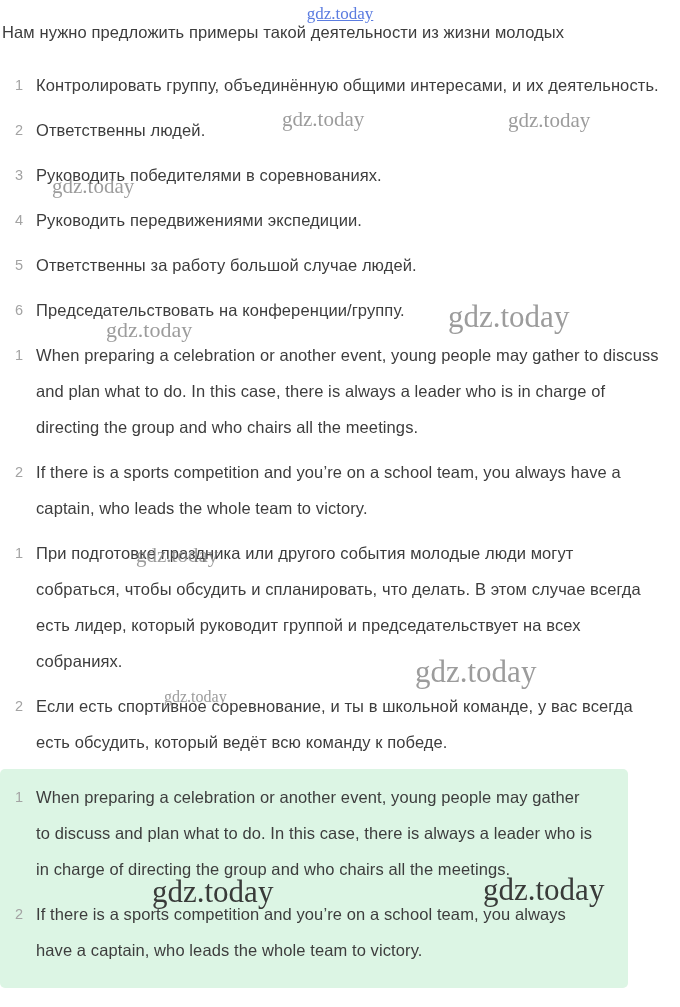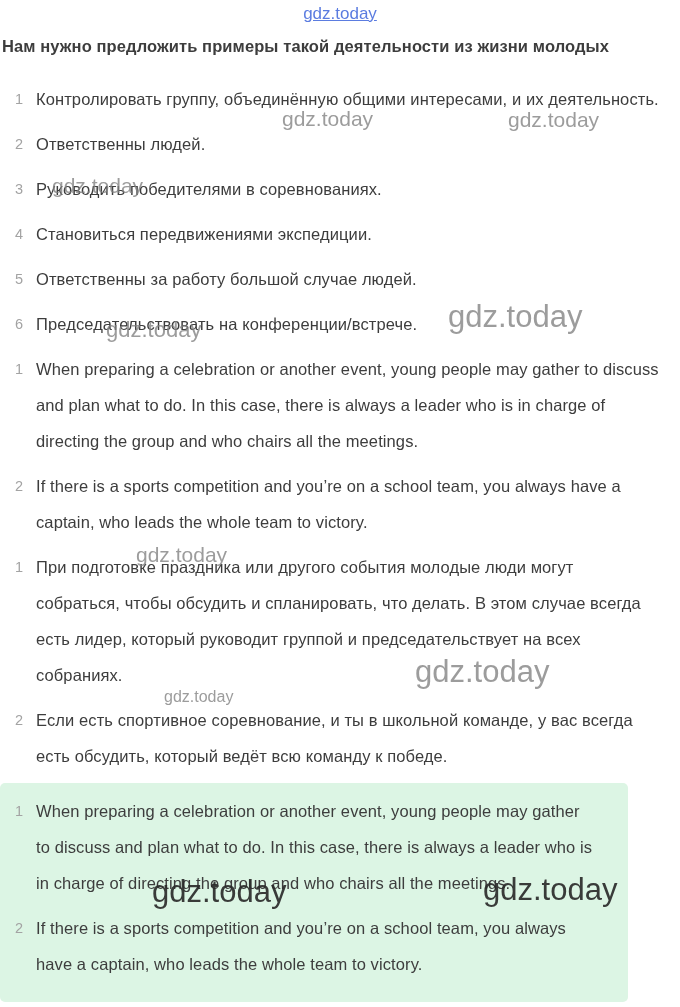--- a/index.html
+++ b/index.html
@@ -8,25 +8,25 @@
 
   .page {
     position:relative;
     width:680px; height:1007px;
     overflow:hidden;
     background:#fff;
     color:var(--text,#3d3d3d);
   }
 
   .heading {
-    font-size:16.5px; font-weight:700;
+    font-size:16.5px; font-weight:400;
     line-height:24px;
     letter-spacing:.1px;
     color:var(--text,#3d3d3d);
-    padding:34px 14px 0 2px;
+    padding:20px 14px 0 2px;
   }
 
   .list { margin-top:23px; }
   .row { display:flex; margin-bottom:9px; }
   .num {
     flex:0 0 21px; width:21px;
     margin-left:15px;
     font-size:14.5px;
     line-height:36px;
     color:var(--num,#a3a3a3);
@@ -46,21 +46,21 @@
     border-radius:5px;
     padding:10px 0 20px 0;
   }
   .highlight .txt { padding-right:30px; }
 
   
   .wm {
     position:absolute;
     white-space:nowrap;
     pointer-events:none;
-    font-family:Liberation Sans, sans-serif;
+    font-family:Liberation Serif, serif;
   }
   .wm-top {
     left:0; right:0; top:4px;
     text-align:center;
     font-size:17px;
     color:var(--blue,#5b7ce0);
     text-decoration:underline;
     pointer-events:auto;
     cursor:pointer;
   }
@@ -95,29 +95,29 @@
     <div class="row">
       <span class="num">2</span>
       <span class="txt">Ответственны людей.</span>
     </div>
     <div class="row">
       <span class="num">3</span>
       <span class="txt">Руководить победителями в соревнованиях.</span>
     </div>
     <div class="row">
       <span class="num">4</span>
-      <span class="txt">Становиться передвижениями экспедиции.</span>
+      <span class="txt">Руководить передвижениями экспедиции.</span>
     </div>
     <div class="row">
       <span class="num">5</span>
       <span class="txt">Ответственны за работу большой случае людей.</span>
     </div>
     <div class="row">
       <span class="num">6</span>
-      <span class="txt">Председательствовать на конференции/встрече.</span>
+      <span class="txt">Председательствовать на конференции/группу.</span>
     </div>
   </div>
 
   <div class="list" style="margin-top:0;">
     <div class="row">
       <span class="num">1</span>
       <span class="txt">When preparing a celebration or another event, young people may gather to discuss and plan what to do. In this case, there is always a leader who is in charge of directing the group and who chairs all the meetings.</span>
     </div>
     <div class="row">
       <span class="num">2</span>

